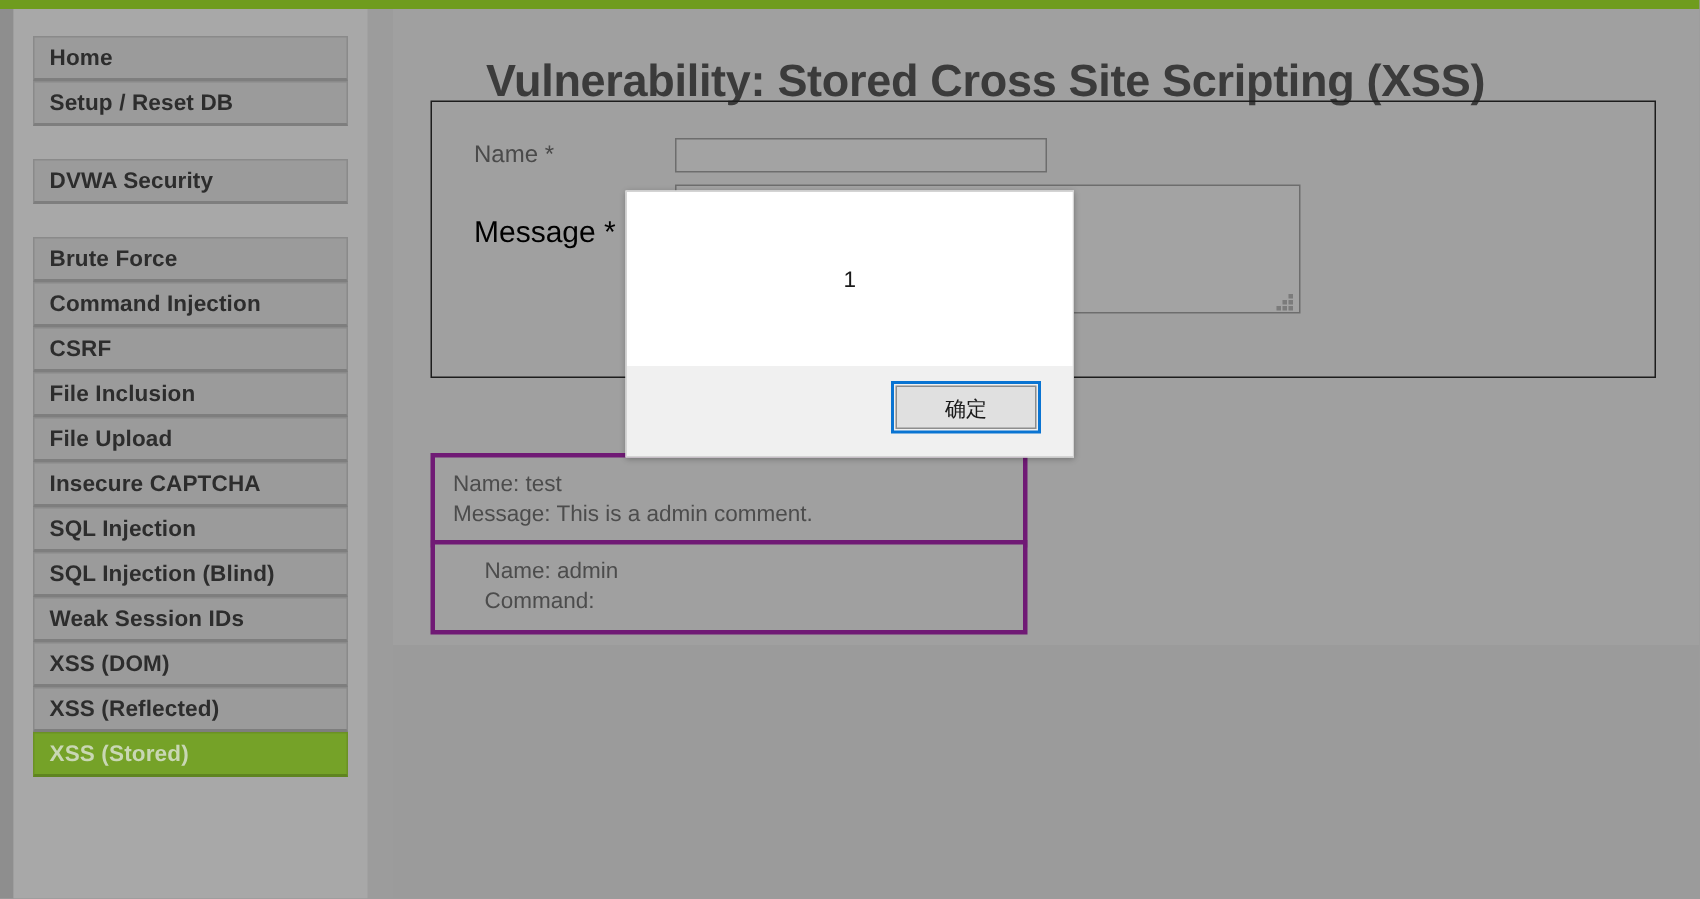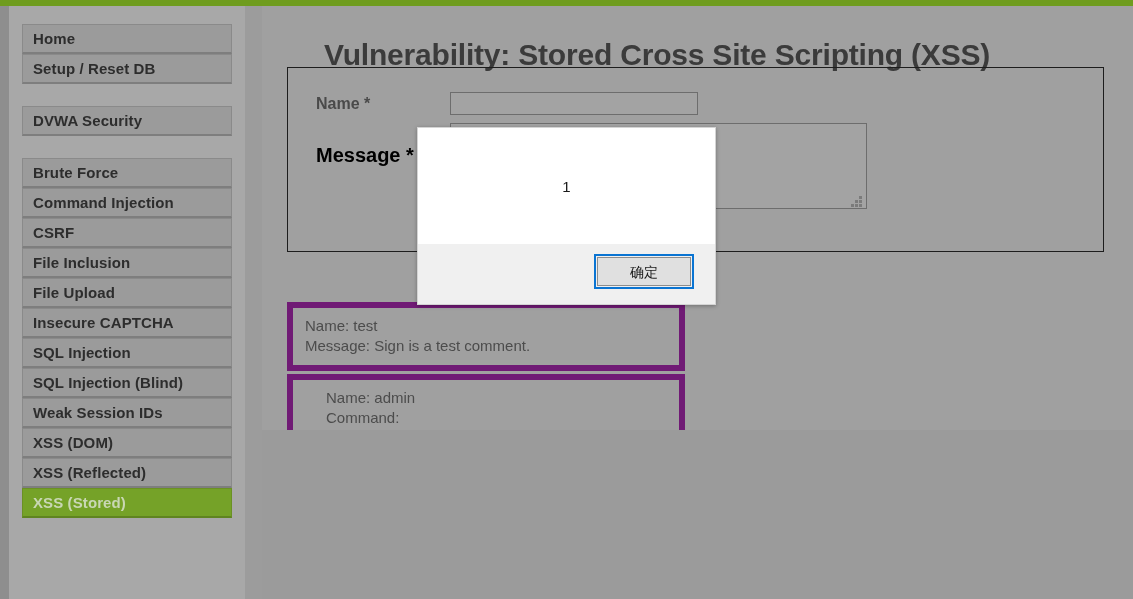--- a/index.html
+++ b/index.html
@@ -117,21 +117,20 @@
     width: 817px;
     height: 185px;
     box-sizing: border-box;
     border: 1px solid #1d1d1d;
     background: transparent;
   }
 
   .form-row {
     position: absolute;
     display: block;
-    font-weight: bold;
   }
   #name-label {
     left: 28px; top: 27px;
     font-size: 16px;
     color: #4a4a4a;
   }
   #message-label {
     left: 28px; top: 76px;
     font-size: 20px;
     color: #000000;
@@ -194,29 +193,29 @@
     cursor: pointer;
     padding: 0 10px;
   }
 
   
   .entry {
     position: absolute;
     left: 25px;
     width: 398px;
     box-sizing: border-box;
-    border: 6px solid #701a75;
+    border: 3px solid #701a75;
     background: #a0a0a0;
     padding: 8px 12px 9px 12px;
     font-size: 15px;
     color: #4c4c4c;
     line-height: 20px;
   }
   #entry-0 { top: 296px; }
-  #entry-1 { top: 368px; padding-left: 33px; }
+  #entry-1 { top: 354px; padding-left: 33px; }
   .entry-line { display: block; white-space: pre; }
 
   
   #modal-dialog {
     position: absolute;
     left: 417px; top: 127px;
     width: 299px;
     height: 178px;
     background: #ffffff;
     box-sizing: border-box;
@@ -320,21 +319,21 @@
         <i style="left:0;   top:8px;"></i>
           <i style="left:4px; top:8px;"></i>
           <i style="left:8px; top:8px;"></i>
       </span>
 
       <button id="signguestbook-button">Sign Guestbook</button>
     </section>
 
     <div class="entry" id="entry-0">
       <span class="entry-line">Name: test</span>
-      <span class="entry-line">Message: Sign is a test comment.</span>
+      <span class="entry-line">Message: This is a admin comment.</span>
     </div>
 
     <div class="entry" id="entry-1">
       <span class="entry-line">Name: admin</span>
       <span class="entry-line">Command:</span>
     </div>
 
   </main>
 
   <div id="content-below"></div>

